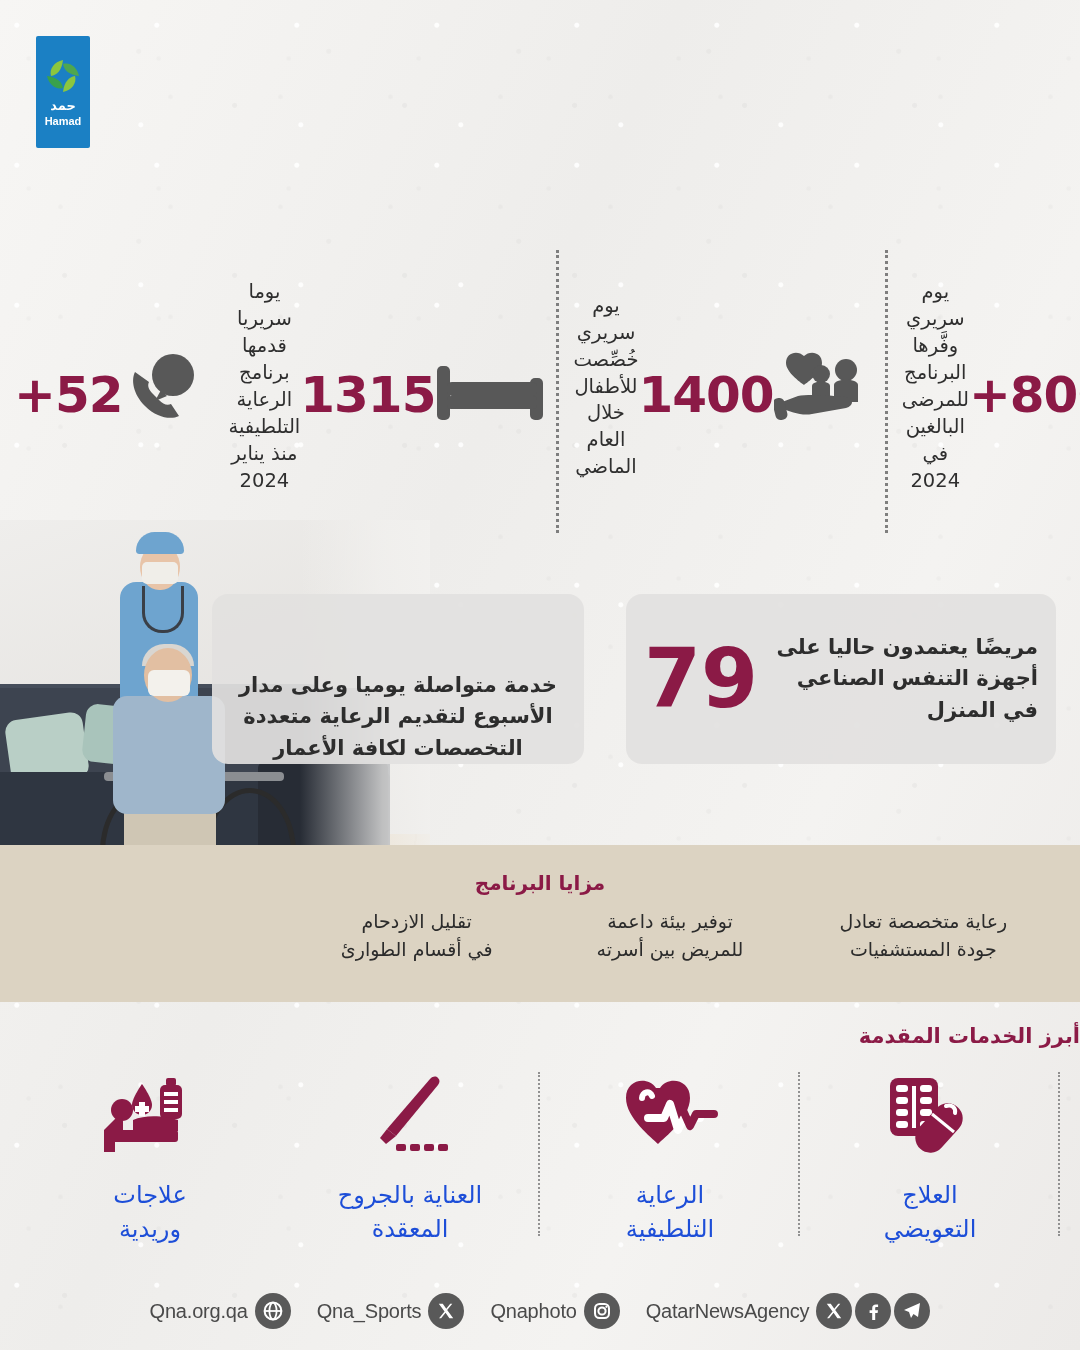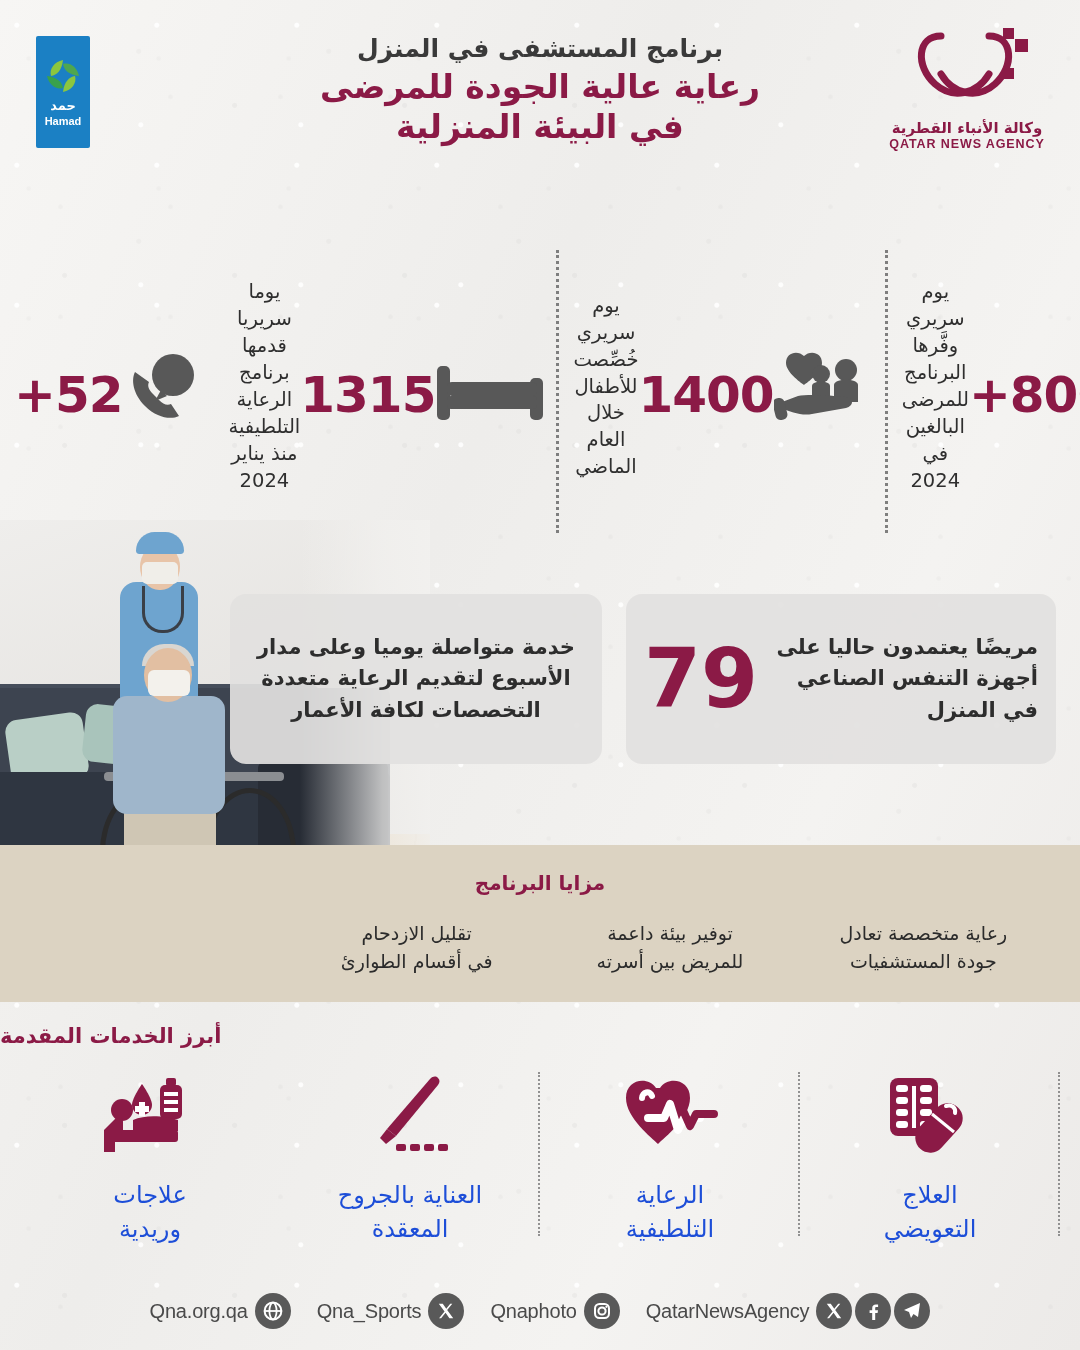--- a/index.html
+++ b/index.html
@@ -92,37 +92,37 @@
   .ph-pat-legs{position:absolute;left:124px;top:286px;width:92px;height:86px;background:#cfc6b4;border-radius:8px;}
   .ph-shoe1{position:absolute;left:126px;top:368px;width:44px;height:24px;background:#232323;border-radius:6px;}
   .ph-shoe2{position:absolute;left:180px;top:368px;width:44px;height:24px;background:#232323;border-radius:6px;}
   .ph-wheel1{position:absolute;left:100px;top:268px;width:82px;height:118px;border:5px solid #2b2b2b;border-radius:50%;background:transparent;}
   .ph-wheel2{position:absolute;left:204px;top:268px;width:82px;height:118px;border:5px solid #2b2b2b;border-radius:50%;background:transparent;}
   .ph-chairbar{position:absolute;left:104px;top:252px;width:180px;height:9px;background:#8b8e92;border-radius:4px;}
   .photo-fade{position:absolute;left:300px;top:0;width:150px;height:482px;
     background:linear-gradient(90deg, rgba(242,241,239,0) 0%, rgba(242,241,239,.75) 55%, #f2f1ef 100%);}
 
   
-  .card-left{position:absolute;left:230px;top:74px;width:372px;height:170px;
-    background:rgba(226,225,223,.92);border-radius:16px;display:flex;align-items:center;justify-content:center;}
+  .card-left{position:absolute;left:212px;top:74px;width:372px;height:170px;
+    background:rgba(226,225,223,.92);border-radius:16px;display:flex;align-items:flex-end;justify-content:center;}
   .card-left p{margin:0;text-align:center;font-size:21px;line-height:1.5;color:#2d2d2d;font-weight:600;padding:0 22px;}
   .card-right{position:absolute;right:24px;top:74px;width:430px;height:170px;
     background:rgba(226,225,223,.92);border-radius:16px;display:flex;flex-direction:row-reverse;align-items:center;justify-content:center;gap:2px;padding:0 18px;box-sizing:border-box;}
   .card-right .big{font-size:82px;font-weight:bold;color:#8b1a46;line-height:.9;font-family:"DejaVu Sans",sans-serif;}
   .card-right p{margin:0;text-align:right;font-size:21px;line-height:1.5;color:#2d2d2d;font-weight:600;}
 
   
   .benefits-title{position:absolute;left:0;top:351px;width:1080px;text-align:center;
     font-size:20px;font-weight:bold;color:#8b1a46;}
-  .benefits-row{position:absolute;left:290px;top:400px;width:760px;display:flex;flex-direction:row-reverse;}
+  .benefits-row{position:absolute;left:290px;top:388px;width:760px;display:flex;flex-direction:row-reverse;}
   .benefit{flex:1;text-align:center;font-size:19px;line-height:1.45;color:#2b2b2b;}
 
   
   .services{position:absolute;left:0;top:1002px;width:1080px;height:268px;}
-  .svc-title{position:absolute;left:0;top:22px;width:1080px;text-align:left;
+  .svc-title{position:absolute;left:0;top:22px;width:1080px;text-align:right;
     font-size:21px;font-weight:bold;color:#8b1a46;}
   .svc-row{position:absolute;left:20px;top:66px;width:1040px;display:flex;flex-direction:row-reverse;}
   .svc{position:relative;flex:1;display:flex;flex-direction:column;align-items:center;}
   .svc + .svc::after{content:"";position:absolute;right:0;top:4px;height:164px;width:0;
     border-right:2px dotted #7a7a7a;opacity:.8;}
   .svc-ic{height:96px;display:flex;align-items:center;justify-content:center;}
   .svc-lb{margin-top:14px;font-size:24px;line-height:1.42;color:#1d4ed8;text-align:center;}
 
   
   .footer{position:absolute;left:0;top:1272px;width:1080px;height:78px;
@@ -148,39 +148,21 @@
           <path d="M21 5 C12 7 7 14 9 21 C15 20 20 15 21 5 Z" fill="#8cc63f"></path>
           <path d="M37 21 C35 12 28 7 21 9 C22 15 27 20 37 21 Z" fill="#4fa64f"></path>
           <path d="M21 37 C30 35 35 28 33 21 C27 22 22 27 21 37 Z" fill="#8cc63f"></path>
           <path d="M5 21 C7 30 14 35 21 33 C20 27 15 22 5 21 Z" fill="#39a14c"></path>
         </svg>
       </div>
       <div class="hamad-txt-ar">حمد</div>
       <div class="hamad-txt-en">Hamad</div>
     </div>
 
-    <div class="title-block">
-      <div class="t-line1">برنامج المستشفى في المنزل</div>
-      <div class="t-line2">رعاية عالية الجودة للمرضى</div>
-      <div class="t-line3">في البيئة المنزلية</div>
-    </div>
-
-    <div class="qna-logo">
-      <svg width="132" height="92" viewBox="0 0 132 92">
-        <g fill="none" stroke="#8b1a46" stroke-width="7" stroke-linecap="round">
-          <path d="M40 14 C16 14 14 44 34 62 C52 78 76 72 88 52"></path>
-          <path d="M88 14 C112 14 114 44 94 62 C76 78 52 72 40 52"></path>
-        </g>
-        <rect x="102" y="6" width="11" height="11" fill="#8b1a46"></rect>
-        <rect x="114" y="17" width="13" height="13" fill="#8b1a46"></rect>
-        <rect x="102" y="46" width="11" height="11" fill="#8b1a46"></rect>
-      </svg>
-      <div class="qna-ar">وكالة الأنباء القطرية</div>
-      <div class="qna-en">QATAR NEWS AGENCY</div>
-    </div>
+
   </div>
 
   <div class="stats">
 
     <div class="stat">
       <div class="stat-icon">
         <svg width="78" height="72" viewBox="0 0 78 72">
           <circle cx="50" cy="23" r="21" fill="#585858"></circle>
           <path d="M38 38 L32 49 L44 44 Z" fill="#585858"></path>
           <path d="M12 20 C8 28 10 42 22 54 C34 66 48 68 56 64 L48 52 C44 54 40 52 36 48 L30 42 C26 38 24 34 26 30 Z" fill="#585858"></path>

